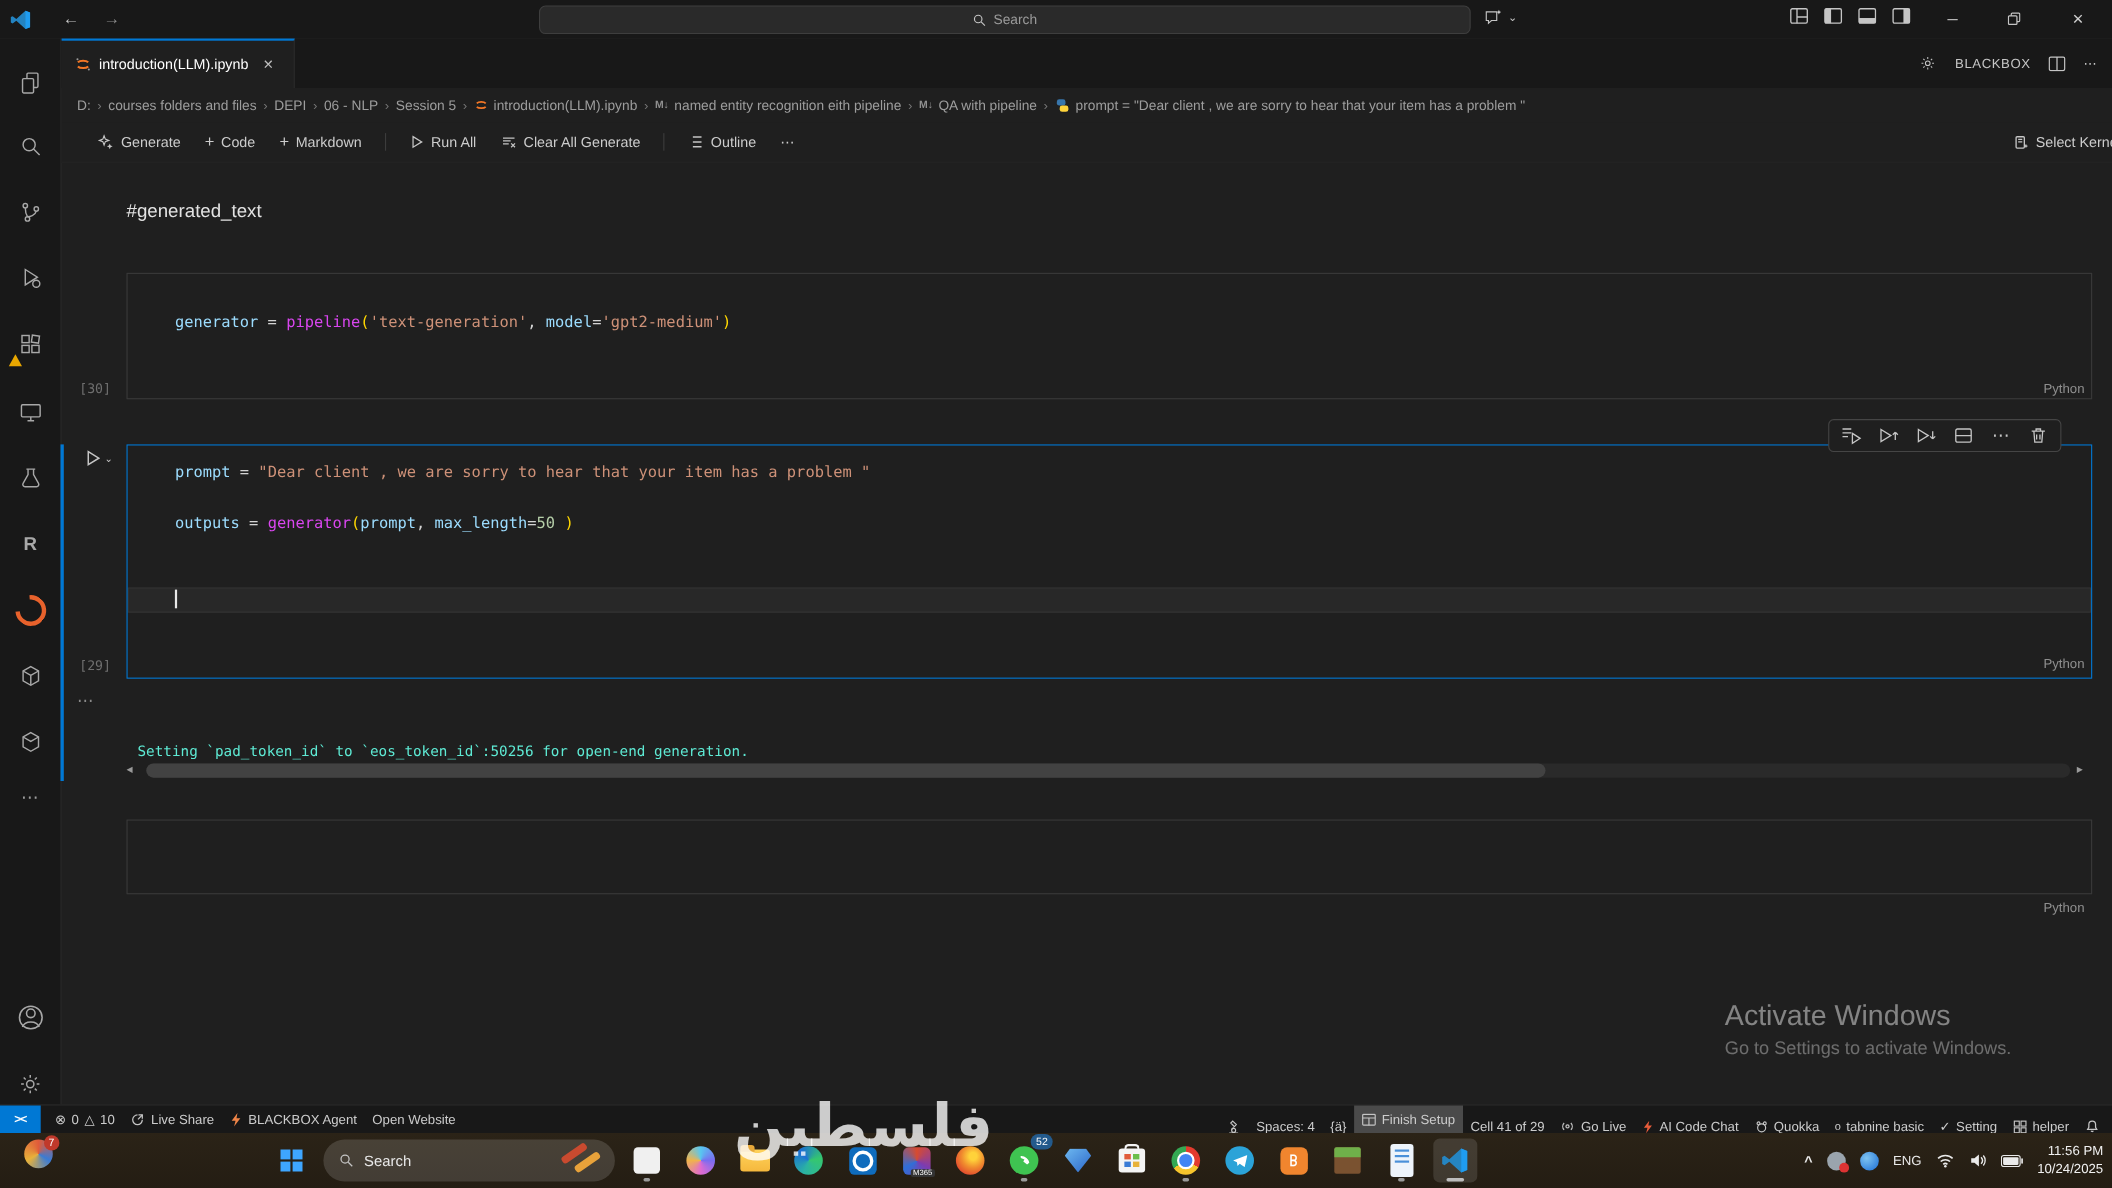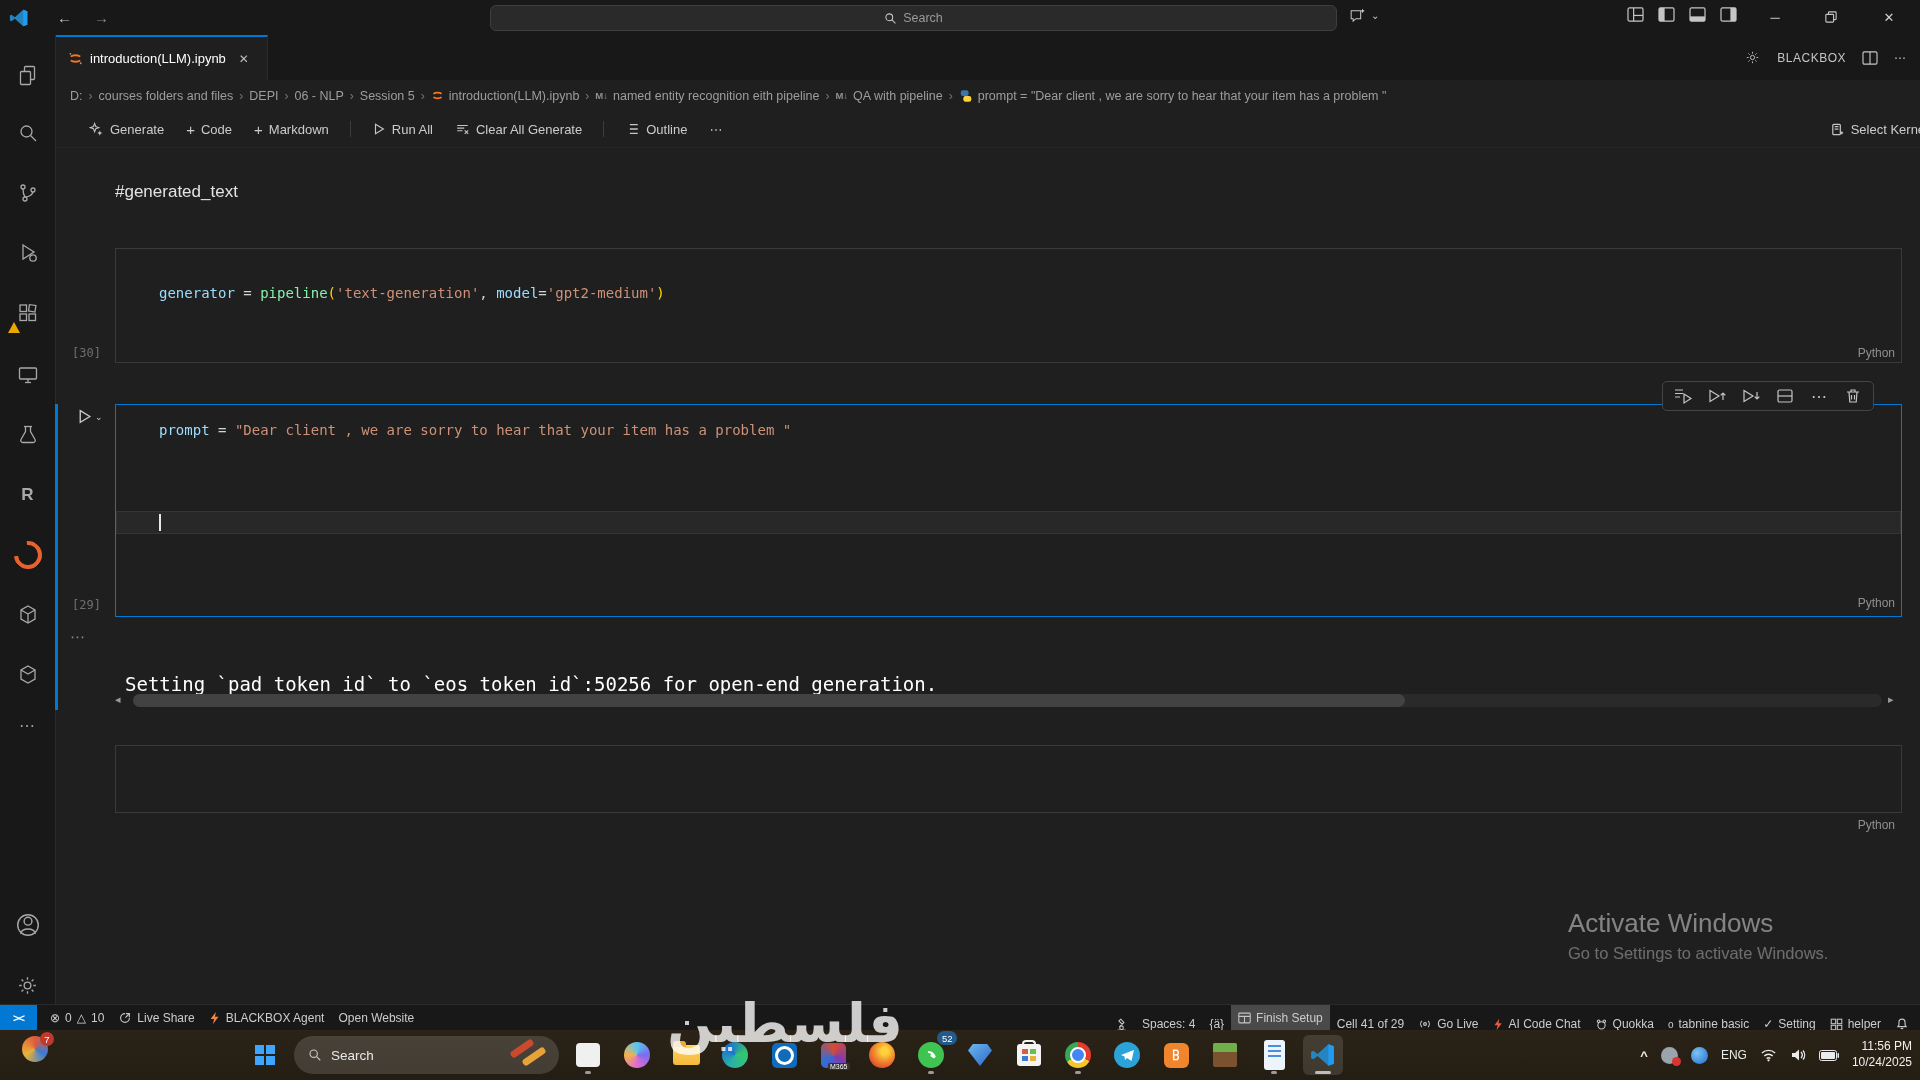--- a/index.html
+++ b/index.html
@@ -41,31 +41,31 @@
   .tbtn{display:flex;align-items:center;gap:6px;padding:4px 9px;border-radius:4px;}
   .vsep{width:1px;height:16px;background:#3c3c3c;margin:0 8px;}
   .selkernel{position:absolute;right:16px;top:0;height:36px;display:flex;align-items:center;gap:6px;font-size:13px;color:#cccccc;}
   
   .mono{font-family:"DejaVu Sans Mono",monospace;}
   .mdcell{position:absolute;left:115px;top:182px;font-size:17px;color:#e3e3e3;}
   .cellbox{position:absolute;left:115px;width:1787px;background:#1f1f1f;border:1px solid #3a3a3a;box-sizing:border-box;}
   .codeline{height:23px;line-height:23px;font-size:14px;white-space:pre;padding-left:43px;}
   .execlbl{position:absolute;font-size:12px;color:#6f6f6f;}
   .langlbl{position:absolute;right:25px;font-size:12px;color:#8f8f8f;}
-  .tk-v{color:#9CDCFE}.tk-f{color:#86efac}.tk-s{color:#CE9178}.tk-n{color:#B5CEA8}
+  .tk-v{color:#9CDCFE}.tk-f{color:#d946ef}.tk-s{color:#CE9178}.tk-n{color:#B5CEA8}
   .tk-p{color:#D4D4D4}.tk-b1{color:#FFD700}.tk-b2{color:#DA70D6}.tk-b3{color:#179FFF}
   .curline{background:rgba(255,255,255,0.045);box-shadow:inset 0 0 0 1px rgba(255,255,255,0.06);}
   .cursor{display:inline-block;width:1.5px;height:17px;background:#e8e8e8;vertical-align:middle;margin-top:-2px;}
   .selbar{position:absolute;left:55px;top:404px;width:3px;height:306px;background:#0078d4;}
   .runbtn{position:absolute;left:76px;top:408px;display:flex;align-items:center;gap:2px;color:#c8c8c8;}
   .celltools{position:absolute;left:1662px;top:381px;height:28px;background:#1f1f1f;border:1px solid #454545;
     border-radius:5px;display:flex;align-items:center;padding:0 4px;gap:2px;}
   .ct-ic{width:32px;height:24px;display:flex;align-items:center;justify-content:center;color:#c5c5c5;}
   .ct-ic svg{stroke:#c5c5c5;fill:none;stroke-width:1.2;}
-  .outtxt{font-size:19px;line-height:24px;color:#ffffff;white-space:pre;overflow:hidden;}
+  .outtxt{font-size:13px;line-height:24px;color:#5eead4;white-space:pre;overflow:hidden;}
   .hscroll-thumb{position:absolute;left:133px;top:694px;width:1272px;height:13px;background:#424242;border-radius:7px;}
   .hscroll-track{position:absolute;left:133px;top:694px;width:1749px;height:13px;background:#2a2a2a;border-radius:7px;}
   .watermark1{position:absolute;left:1568px;top:908px;font-size:26px;color:rgba(255,255,255,0.45);}
   .watermark2{position:absolute;left:1568px;top:944px;font-size:16.5px;color:rgba(255,255,255,0.35);}
   
   .statusbar{position:absolute;left:0;top:1004px;width:1920px;height:26px;background:#181818;border-top:1px solid #2b2b2b;
     display:flex;align-items:center;font-size:12px;color:#cccccc;}
   .sb-remote{width:37px;height:26px;background:#0078d4;color:#fff;display:flex;align-items:center;justify-content:center;
     font-size:11px;font-weight:bold;letter-spacing:-1px;}
   .sb-item{display:flex;align-items:center;gap:5px;padding:0 7px;white-space:nowrap;}
@@ -360,20 +360,21 @@
   <div class="runbtn">
     <svg width="17" height="17" viewBox="0 0 16 16" class="lin">
         <path d="M4 2.5l9 5.5-9 5.5z"></path>
       </svg>
     <span style="font-size:9px">⌄</span>
   </div>
   <div class="cellbox" style="top:404px;height:213px;border:1px solid #0078d4;">
     <div style="height:14px"></div>
     <div class="codeline mono"><span class="tk-v">prompt</span><span class="tk-p"> = </span><span class="tk-s">"Dear client , we are sorry to hear that your item has a problem "</span></div>
     <div class="codeline mono"></div>
+    <div class="codeline mono"><span class="tk-v">outputs</span><span class="tk-p"> = </span><span class="tk-f">generator</span><span class="tk-b1">(</span><span class="tk-v">prompt</span><span class="tk-p">, </span><span class="tk-v">max_length</span><span class="tk-p">=</span><span class="tk-n">50</span><span class="tk-b1"> )</span></div>
     <div class="codeline mono"></div>
     <div class="codeline mono"></div>
     <div class="codeline mono curline"><span class="cursor"></span></div>
   </div>
   <div class="execlbl mono" style="left:72px;top:598px">[29]</div>
   <div class="langlbl" style="top:596px">Python</div>
 
   <div class="celltools">
     <div class="ct-ic">
       <svg width="20" height="18" viewBox="0 0 20 18">

